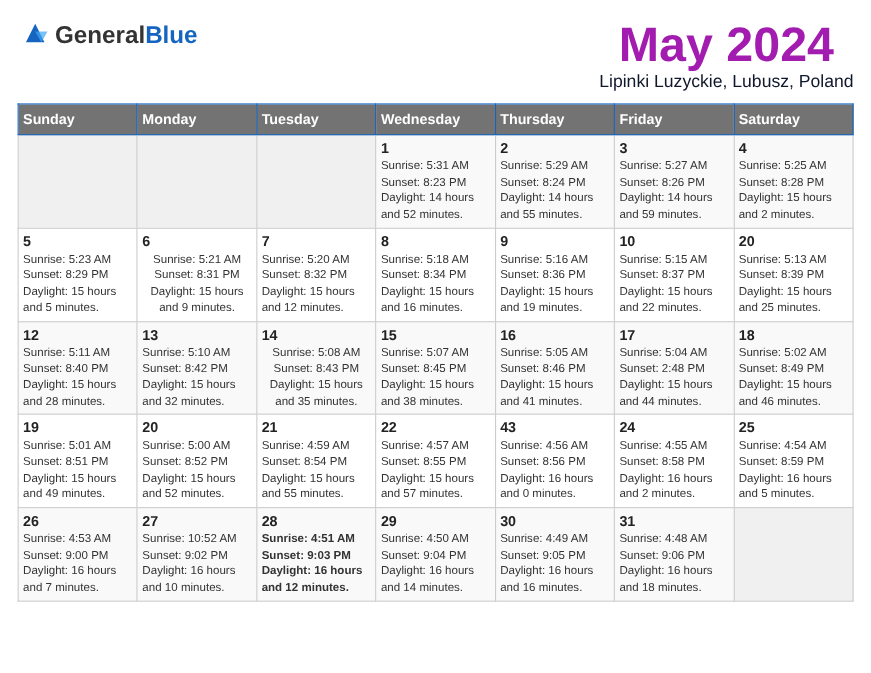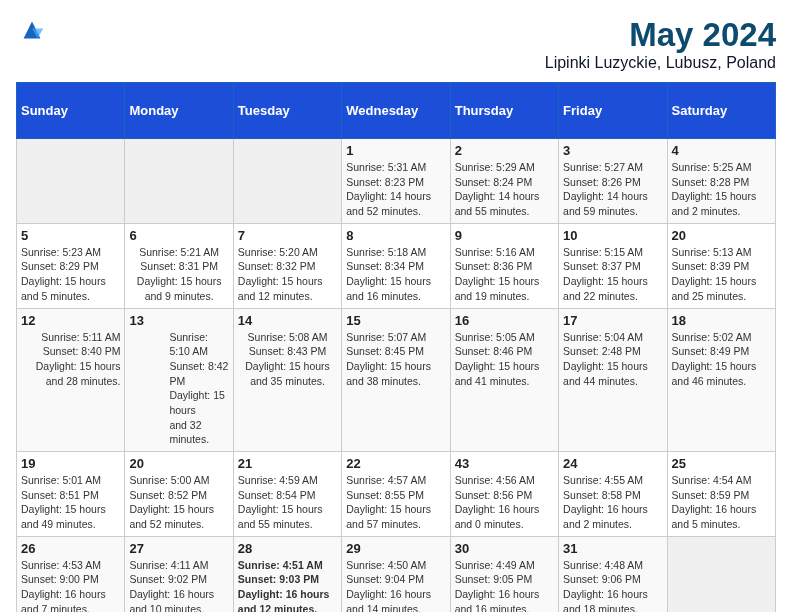--- a/index.html
+++ b/index.html
@@ -29,37 +29,38 @@
     .logo-blue { color: #1565c0; }
     .logo-icon {
       width: 28px;
       height: 28px;
       margin-left: 2px;
     }
     .title-block {
       text-align: right;
     }
     .month-year {
-      font-size: 33px;
+      font-size: 44px;
       font-weight: bold;
-      color: #0c4a6e;
+      color: #a21caf;
+      text-align: center;
     }
     .location {
       font-size: 16px;
       color: #0f172a;
     }
     .calendar {
       width: 100%;
       border-collapse: collapse;
       font-size: 11px;
     }
     .calendar th {
-      background: #1d4ed8;
+      background: #737373;
       color: #fff;
-      padding: 20px 4px;
+      padding: 6px 4px;
       text-align: left;
       font-size: 13px;
       font-weight: bold;
       border: 1px solid #1565c0;
     }
     .calendar td {
       border: 1px solid #ccc;
       vertical-align: top;
       padding: 4px;
       width: 108px;
@@ -85,20 +86,25 @@
 </head>
 <body>
 
 <div class="header">
   <div class="logo">
     <div>
       <svg class="logo-icon" viewBox="0 0 40 40" xmlns="http://www.w3.org/2000/svg">
         <polygon points="8,32 20,8 32,32" fill="#1565c0"></polygon>
         <polygon points="20,18 28,32 36,18" fill="#42a5f5" opacity="0.7"></polygon>
       </svg>
+    </div>
+    <div style="margin-left:4px;">
+      <div class="logo-text">
+        <span class="logo-general">General</span><span class="logo-blue">Blue</span>
+      </div>
     </div>
   </div>
   <div class="title-block">
     <div class="month-year">May 2024</div>
     <div class="location">Lipinki Luzyckie, Lubusz, Poland</div>
   </div>
 </div>
 
 <table class="calendar">
   <thead>
@@ -193,28 +199,28 @@
           <span class="day-num">20</span>
           <div class="day-info" style="white-space: pre-line;">Sunrise: 5:13 AM
 Sunset: 8:39 PM
 Daylight: 15 hours
 and 25 minutes.</div>
         </td>
       </tr>
       <tr>
         <td>
           <span class="day-num">12</span>
-          <div class="day-info" style="white-space: pre-line; text-align: right;">Sunrise: 5:11 AM
+          <div class="day-info" style="white-space: pre-line;">Sunrise: 5:11 AM
 Sunset: 8:40 PM
 Daylight: 15 hours
 and 28 minutes.</div>
         </td>
         <td>
           <span class="day-num">13</span>
-          <div class="day-info" style="white-space: pre-line; margin-left: 40px;">Sunrise: 5:10 AM
+          <div class="day-info" style="white-space: pre-line;">Sunrise: 5:10 AM
 Sunset: 8:42 PM
 Daylight: 15 hours
 and 32 minutes.</div>
         </td>
         <td>
           <span class="day-num">14</span>
           <div class="day-info" style="white-space: pre-line; text-align: center;">Sunrise: 5:08 AM
 Sunset: 8:43 PM
 Daylight: 15 hours
 and 35 minutes.</div>
@@ -302,21 +308,21 @@
       <tr>
         <td>
           <span class="day-num">26</span>
           <div class="day-info" style="white-space: pre-line;">Sunrise: 4:53 AM
 Sunset: 9:00 PM
 Daylight: 16 hours
 and 7 minutes.</div>
         </td>
         <td>
           <span class="day-num">27</span>
-          <div class="day-info" style="white-space: pre-line;">Sunrise: 4:11 AM
+          <div class="day-info" style="white-space: pre-line;">Sunrise: 10:52 AM
 Sunset: 9:02 PM
 Daylight: 16 hours
 and 10 minutes.</div>
         </td>
         <td>
           <span class="day-num">28</span>
           <div class="day-info" style="white-space: pre-line; font-weight: bold;">Sunrise: 4:51 AM
 Sunset: 9:03 PM
 Daylight: 16 hours
 and 12 minutes.</div>

